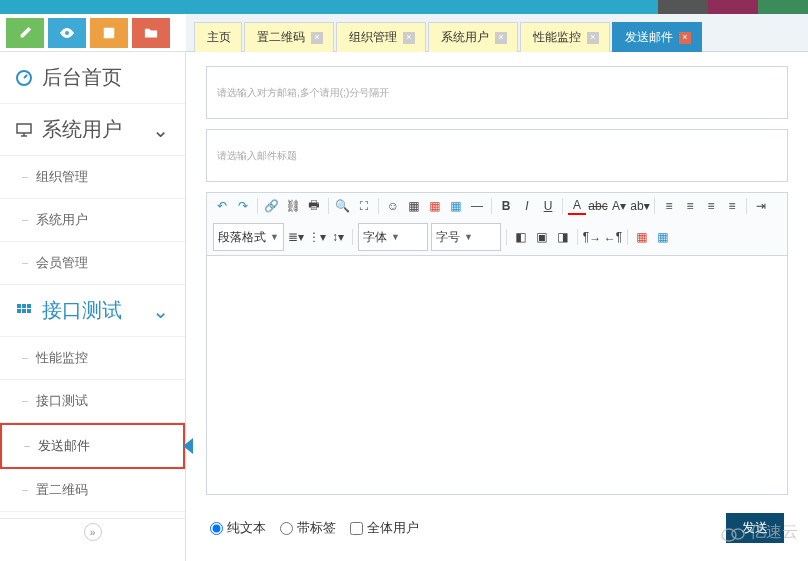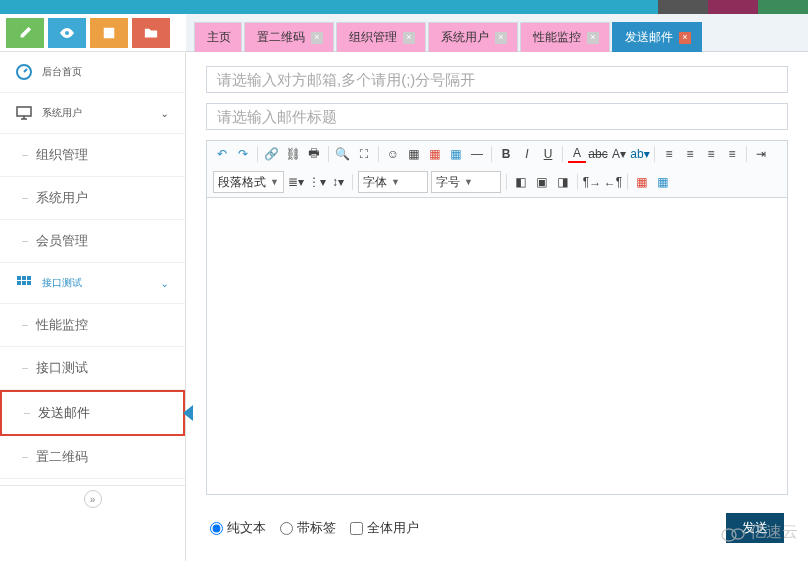--- a/index.html
+++ b/index.html
@@ -13,50 +13,50 @@
 
 .header-row { height: 38px; display: flex; }
 .action-btns { display: flex; gap: 4px; padding: 4px 6px; background: #fff; border-bottom: 1px solid #e0e0e0; width: 186px; }
 .action-btn { width: 38px; height: 30px; display: flex; align-items: center; justify-content: center; color: #fff; cursor: pointer; }
 .btn-green { background: #6fbf5e; }
 .btn-blue { background: #3da9d4; }
 .btn-orange { background: #eca042; }
 .btn-red { background: #e06a51; }
 
 .tabs-bar { flex: 1; background: #eef3f7; border-bottom: 1px solid #d0d7de; display: flex; align-items: flex-end; padding-left: 8px; height: 38px; }
-.tab { padding: 6px 10px 6px 12px; background: #f9a8d4; border: 1px solid #d0d7de; border-bottom: none; margin-right: 2px; margin-bottom: -1px; display: flex; align-items: center; gap: 6px; font-size: 12px; cursor: pointer; }
+.tab { padding: 6px 10px 6px 12px; background: #fef9c3; border: 1px solid #d0d7de; border-bottom: none; margin-right: 2px; margin-bottom: -1px; display: flex; align-items: center; gap: 6px; font-size: 12px; cursor: pointer; }
 .tab.active { background: #2c90c6; color: #fff; border-color: #2c90c6; }
 .tab-close { width: 12px; height: 12px; background: #ccc; font-size: 9px; color: #fff; display: flex; align-items: center; justify-content: center; line-height: 1; }
 .tab.active .tab-close { background: #e06a51; }
 
 
 .main { display: flex; height: calc(100% - 52px); }
 .sidebar { width: 186px; border-right: 1px solid #e0e0e0; display: flex; flex-direction: column; }
 .side-item { padding: 12px 16px; display: flex; align-items: center; gap: 10px; cursor: pointer; border-bottom: 1px solid #f0f0f0; color: #555; }
-.side-item.parent { font-size: 10px; position: relative; }
+.side-item.parent { font-size: 20px; position: relative; }
 .side-item.parent .chevron { margin-left: auto; }
 .side-item.sub { padding-left: 36px; font-size: 13px; color: #666; }
 .side-item.sub::before { content: ""; width: 6px; height: 1px; background: #ccc; position: absolute; left: 22px; }
 .side-item.sub { position: relative; }
 .side-item.active-blue { color: #2c90c6; }
 .side-item.highlight-box { border: 2px solid #d43; color: #555; position: relative; }
 .side-arrow { position: absolute; right: -10px; top: 50%; transform: translateY(-50%); width: 0; height: 0; border-top: 8px solid transparent; border-bottom: 8px solid transparent; border-right: 10px solid #2c90c6; }
 .side-footer { margin-top: 6px; text-align: center; padding: 4px; border-top: 1px solid #e8e8e8; }
 .side-footer-btn { display: inline-flex; width: 18px; height: 18px; border: 1px solid #ccc; border-radius: 50%; align-items: center; justify-content: center; font-size: 10px; color: #888; }
 
 
 .content { flex: 1; padding: 14px 20px 10px 20px; display: flex; flex-direction: column; gap: 10px; overflow: hidden; }
-.text-input { width: 100%; border: 1px solid #d0d7de; padding: 4px 10px; font-size: 15px; color: #333; }
+.text-input { width: 100%; border: 1px solid #d0d7de; padding: 20px 10px; font-size: 10px; color: #333; }
 .text-input::placeholder { color: #aaa; }
 
 .editor { border: 1px solid #d0d7de; flex: 1; display: flex; flex-direction: column; min-height: 0; }
 .toolbar { border-bottom: 1px solid #d0d7de; padding: 4px 6px; display: flex; flex-wrap: wrap; gap: 3px; align-items: center; background: #fafbfc; }
 .tbtn { width: 18px; height: 18px; display: inline-flex; align-items: center; justify-content: center; font-size: 12px; cursor: pointer; color: #444; }
 .tsep { width: 1px; height: 16px; background: #ddd; margin: 0 2px; }
-.tsel { border: 1px solid #ccc; font-size: 12px; padding: 1px 4px; height: 22px; background: #fff; display: inline-flex; align-items: center; gap: 4px; }
+.tsel { border: 1px solid #ccc; font-size: 12px; padding: 1px 4px; height: 28px; background: #fff; display: inline-flex; align-items: center; gap: 4px; }
 .tsel .dd { font-size: 9px; color: #666; }
 .editor-body { flex: 1; background: #fff; }
 
 .bottom-row { display: flex; align-items: center; padding: 8px 4px; gap: 14px; }
 .radio-opt, .check-opt { display: flex; align-items: center; gap: 4px; font-size: 13px; }
 .radio-opt input, .check-opt input { width: 13px; height: 13px; }
 .send-btn { margin-left: auto; background: #0c4a6e; color: #fff; border: none; padding: 6px 16px; font-size: 13px; cursor: pointer; }
 
 .watermark { position: absolute; right: 10px; bottom: 18px; color: #bbb; font-size: 16px; display: flex; align-items: center; gap: 4px; opacity: 0.7; }
 </style>
@@ -209,21 +209,21 @@
           </span>
         <span class="tbtn">
             <u>U</u>
           </span>
         <span class="tsep"></span>
         <span class="tbtn" style="border-bottom:2px solid red">A</span>
         <span class="tbtn">
             <s>abc</s>
           </span>
         <span class="tbtn">A▾</span>
-        <span class="tbtn" style="color:#0369a1">ab▾</span>
+        <span class="tbtn" style="color:#404040">ab▾</span>
         <span class="tsep"></span>
         <span class="tbtn">≡</span>
         <span class="tbtn">≡</span>
         <span class="tbtn">≡</span>
         <span class="tbtn">≡</span>
         <span class="tsep"></span>
         <span class="tbtn">⇥</span>
 
         <div style="flex-basis:100%;height:2px"></div>
         <span class="tsel">

